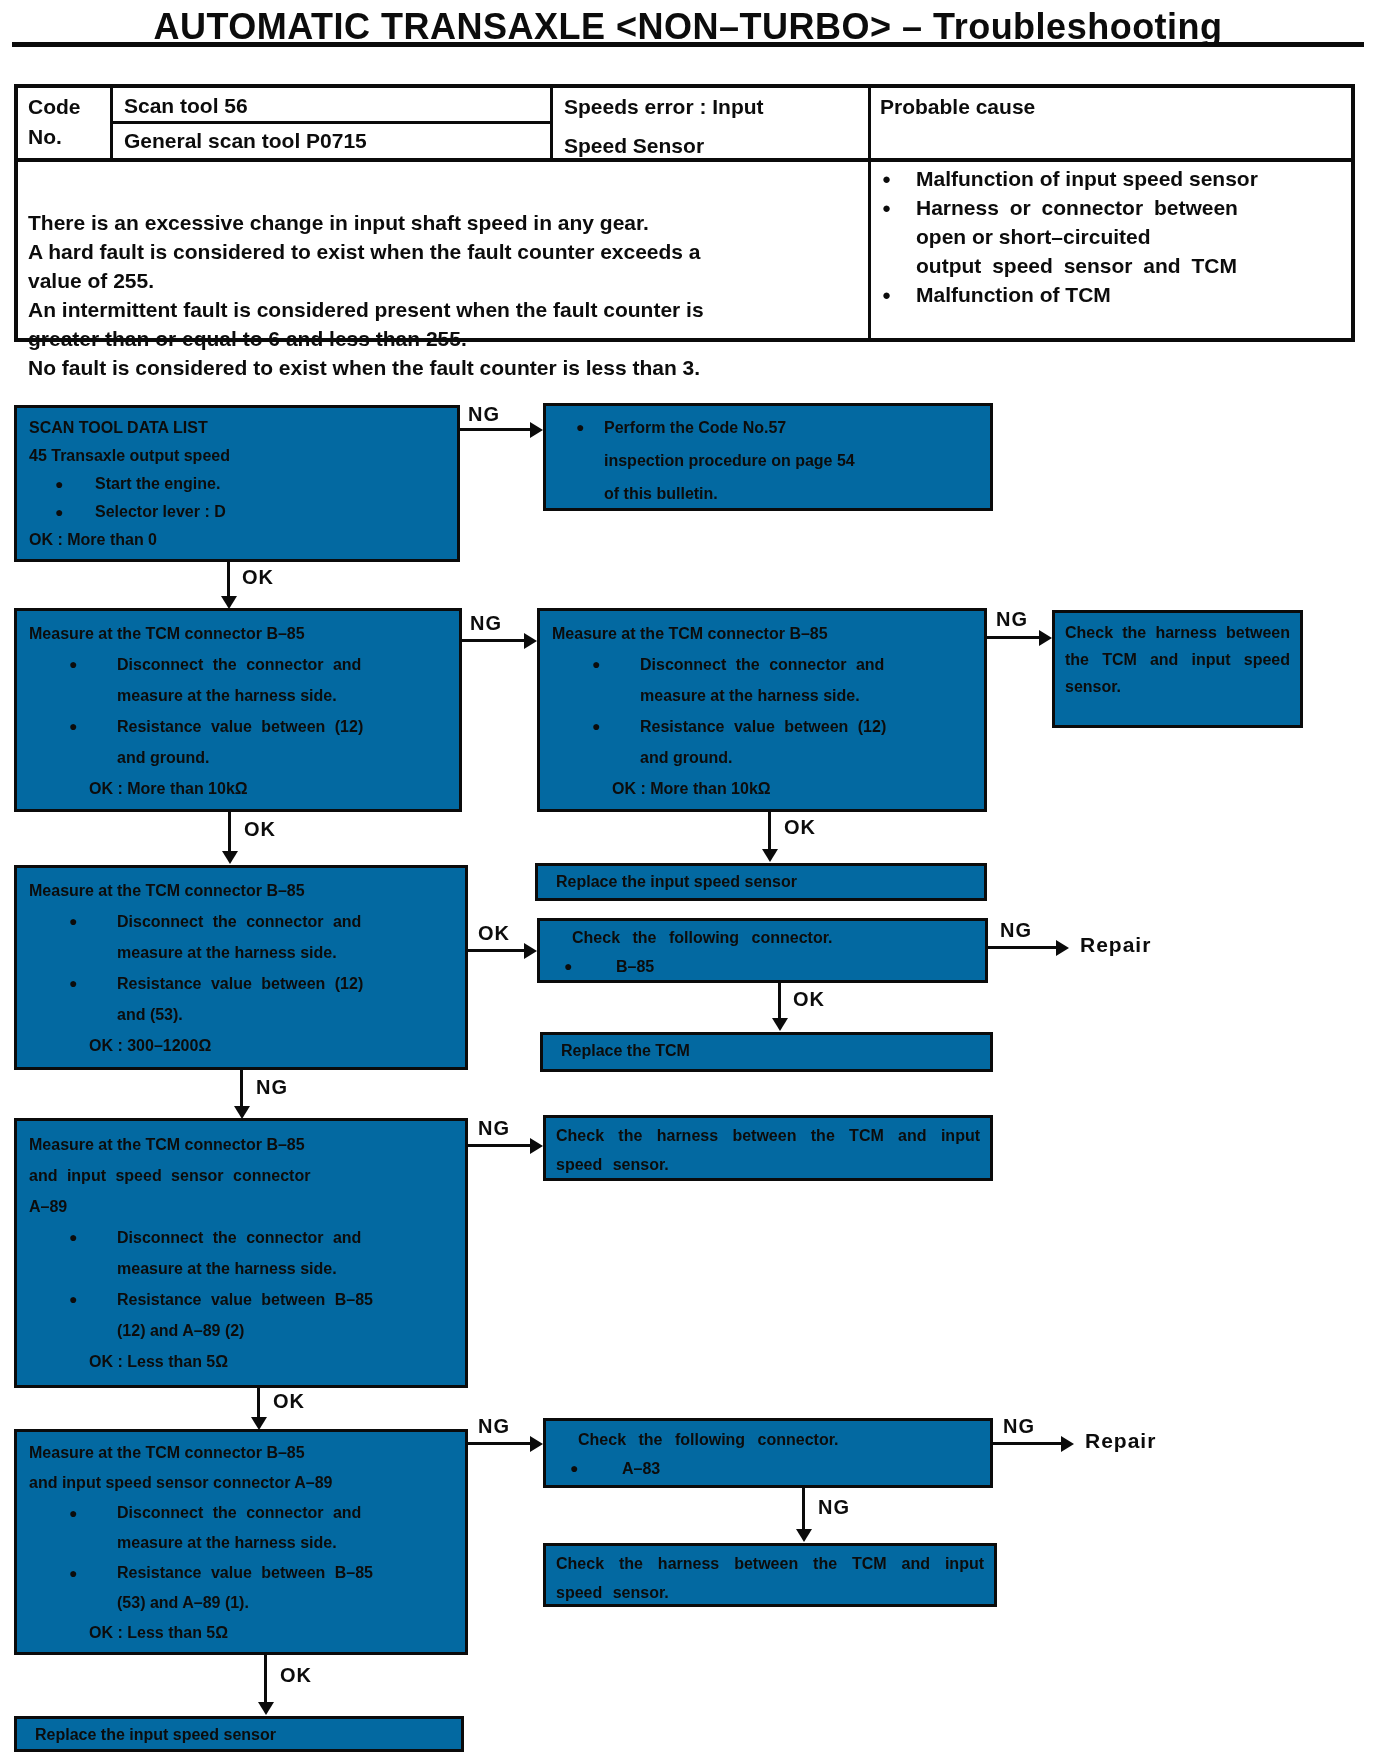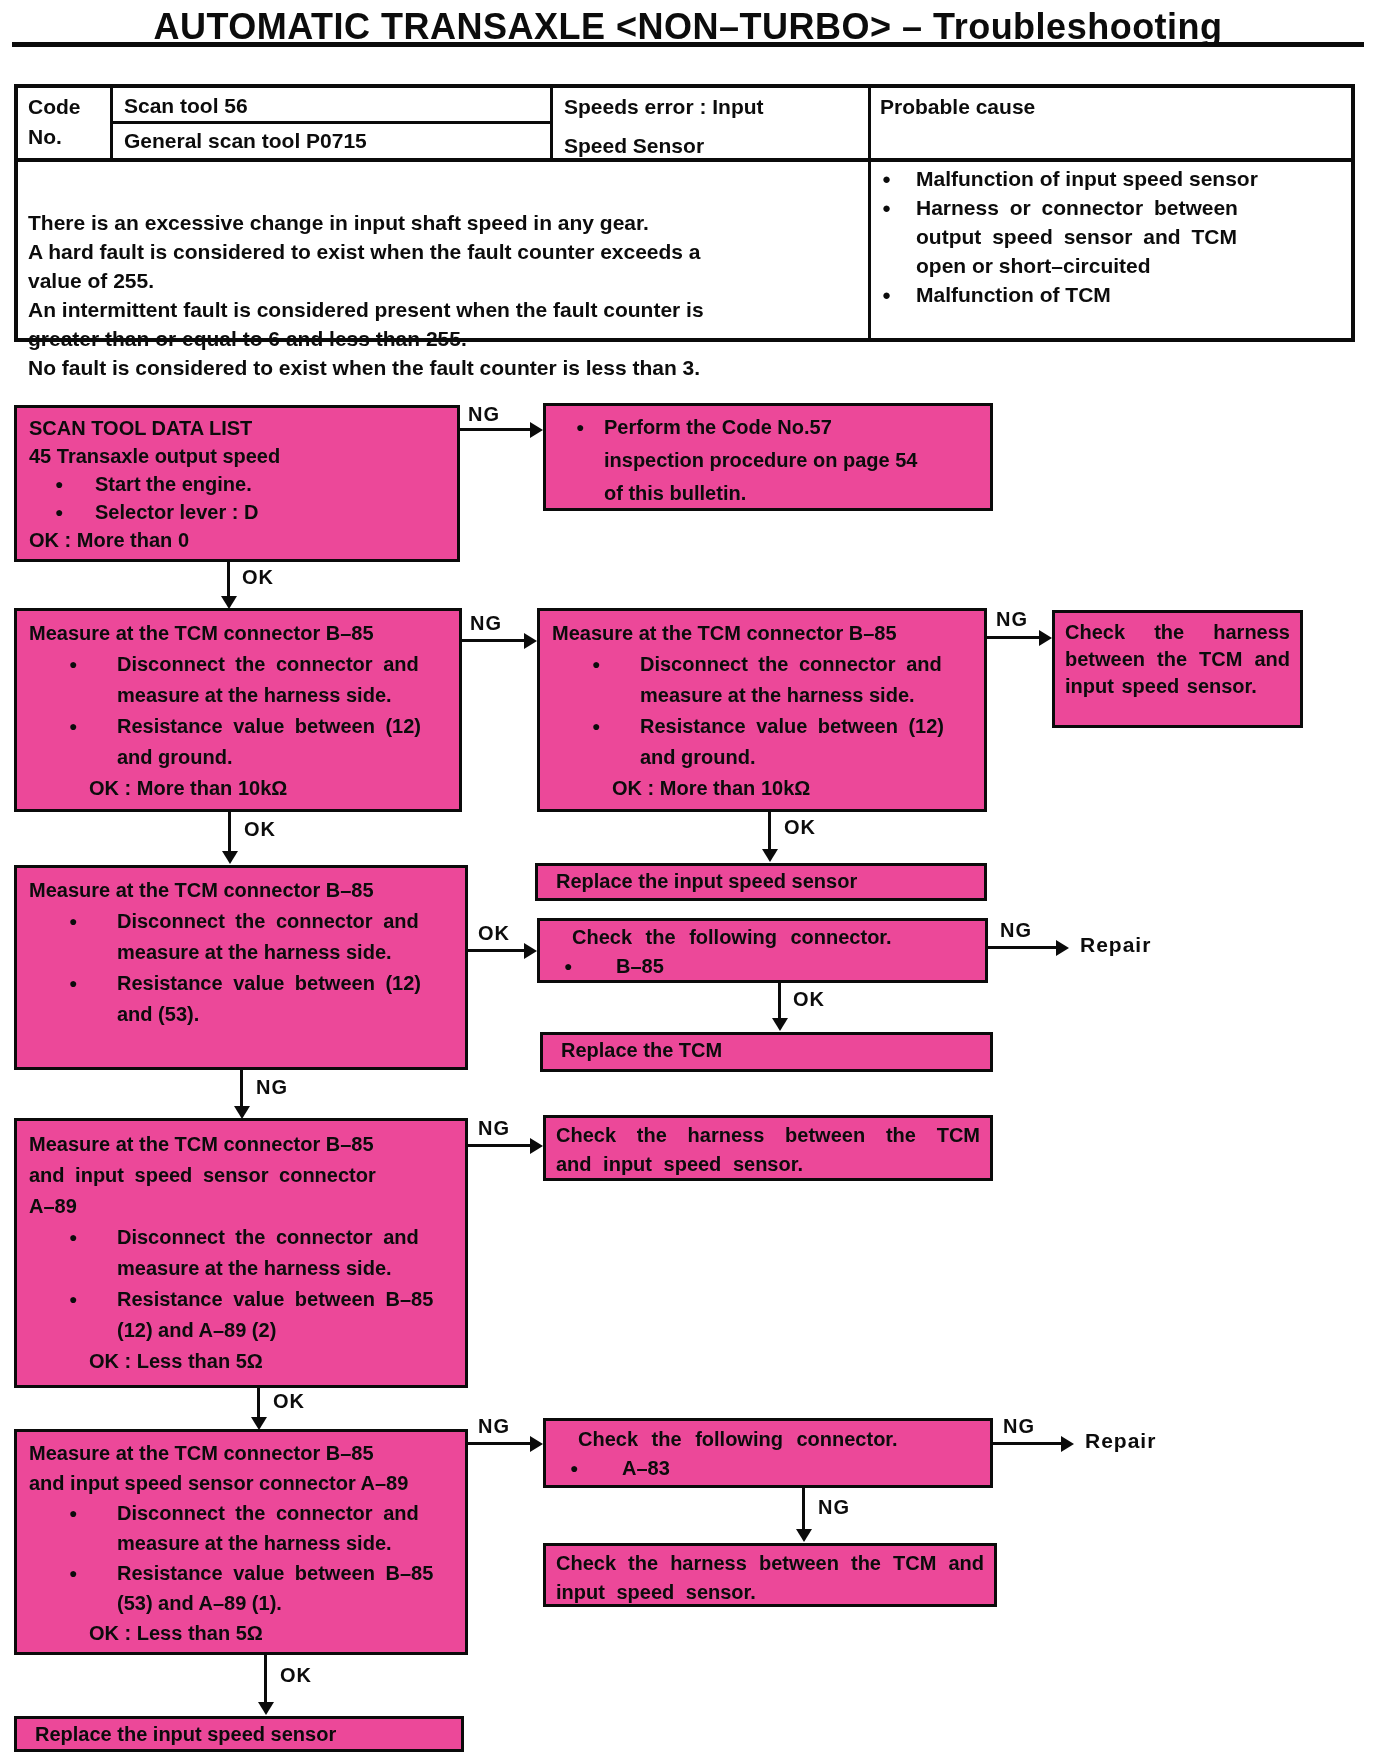--- a/index.html
+++ b/index.html
@@ -17,22 +17,22 @@
   .tl{position:absolute;background:#0b0b0b;}
   .cellline{line-height:27px;white-space:nowrap;}
   .desc{position:absolute;left:10px;top:76px;width:830px;margin-top:44px;}
   .desc div{line-height:29px;white-space:nowrap;}
   .causes{position:absolute;left:860px;top:76px;width:465px;}
   .crow{position:relative;line-height:29px;padding-left:38px;white-space:nowrap;}
   .crow .bg,.r .bg{position:absolute;font-style:normal;}
   .crow .bg{left:4px;top:0;font-size:15px;}
   .bg::before{content:"●";}
   
-  .box{position:absolute;border:3px solid #0b0b0b;background:#ec4899;box-sizing:border-box;
-       font-size:20px;}
+  .box{position:absolute;border:3px solid #0b0b0b;background:#0369a1;box-sizing:border-box;
+       font-size:16px;}
   .r{position:relative;padding-left:12px;white-space:nowrap;}
   .lh31 .r{line-height:31px;}
   .lh30 .r{line-height:30px;}
   .r.cont,.r.bul{padding-left:100px;}
   .r.bul .bg{left:52px;top:0;font-size:14px;}
   .r.okline{padding-left:72px;}
   .ws{word-spacing:5px;}
   .ws2{word-spacing:8px;}
   
   .bA .r{line-height:28px;}
@@ -84,22 +84,22 @@
       <div>A hard fault is considered to exist when the fault counter exceeds a</div>
       <div>value of 255.</div>
       <div>An intermittent fault is considered present when the fault counter is</div>
       <div>greater than or equal to 6 and less than 255.</div>
       <div>No fault is considered to exist when the fault counter is less than 3.</div>
     </div>
 
     <div class="causes">
       <div class="crow"><i class="bg"></i><span>Malfunction of input speed sensor</span></div>
       <div class="crow ws"><i class="bg"></i><span>Harness or connector between</span></div>
+      <div class="crow"><span>open or short–circuited</span></div>
       <div class="crow ws"><span>output speed sensor and TCM</span></div>
-      <div class="crow"><span>open or short–circuited</span></div>
       <div class="crow"><i class="bg"></i><span>Malfunction of TCM</span></div>
     </div>
   </div>
 
   <div class="box bA" style="left:14px;top:405px;width:446px;height:157px;padding-top:6px;">
     <div class="r">SCAN TOOL DATA LIST</div>
     <div class="r">45 Transaxle output speed</div>
     <div class="r bul"><i class="bg"></i><span>Start the engine.</span></div>
     <div class="r bul"><i class="bg"></i><span>Selector lever : D</span></div>
     <div class="r okline">OK : More than 0</div>
@@ -156,20 +156,21 @@
   <div class="vl" style="left:768px;top:812px;width:3px;height:39px;"></div>
   <div class="ar-d" style="left:762px;top:849px;"></div>
   <div class="lbl" style="left:784px;top:816px;">OK</div>
 
   <div class="box lh31" style="left:14px;top:865px;width:454px;height:205px;padding-top:7px;">
     <div class="r">Measure at the TCM connector B–85</div>
     <div class="r bul ws"><i class="bg"></i><span>Disconnect the connector and</span></div>
     <div class="r cont">measure at the harness side.</div>
     <div class="r bul ws"><i class="bg"></i><span>Resistance value between (12)</span></div>
     <div class="r cont">and (53).</div>
+    <div class="r okline">OK : 300–1200Ω</div>
   </div>
 
   <div class="box" style="left:535px;top:863px;width:452px;height:38px;">
     <div class="oneline">Replace the input speed sensor</div>
   </div>
 
   <div class="box bSmall" style="left:537px;top:918px;width:451px;height:65px;padding-top:2px;">
     <div class="r ws2">Check the following  connector.</div>
     <div class="r bul"><i class="bg"></i><span>B–85</span></div>
   </div>

